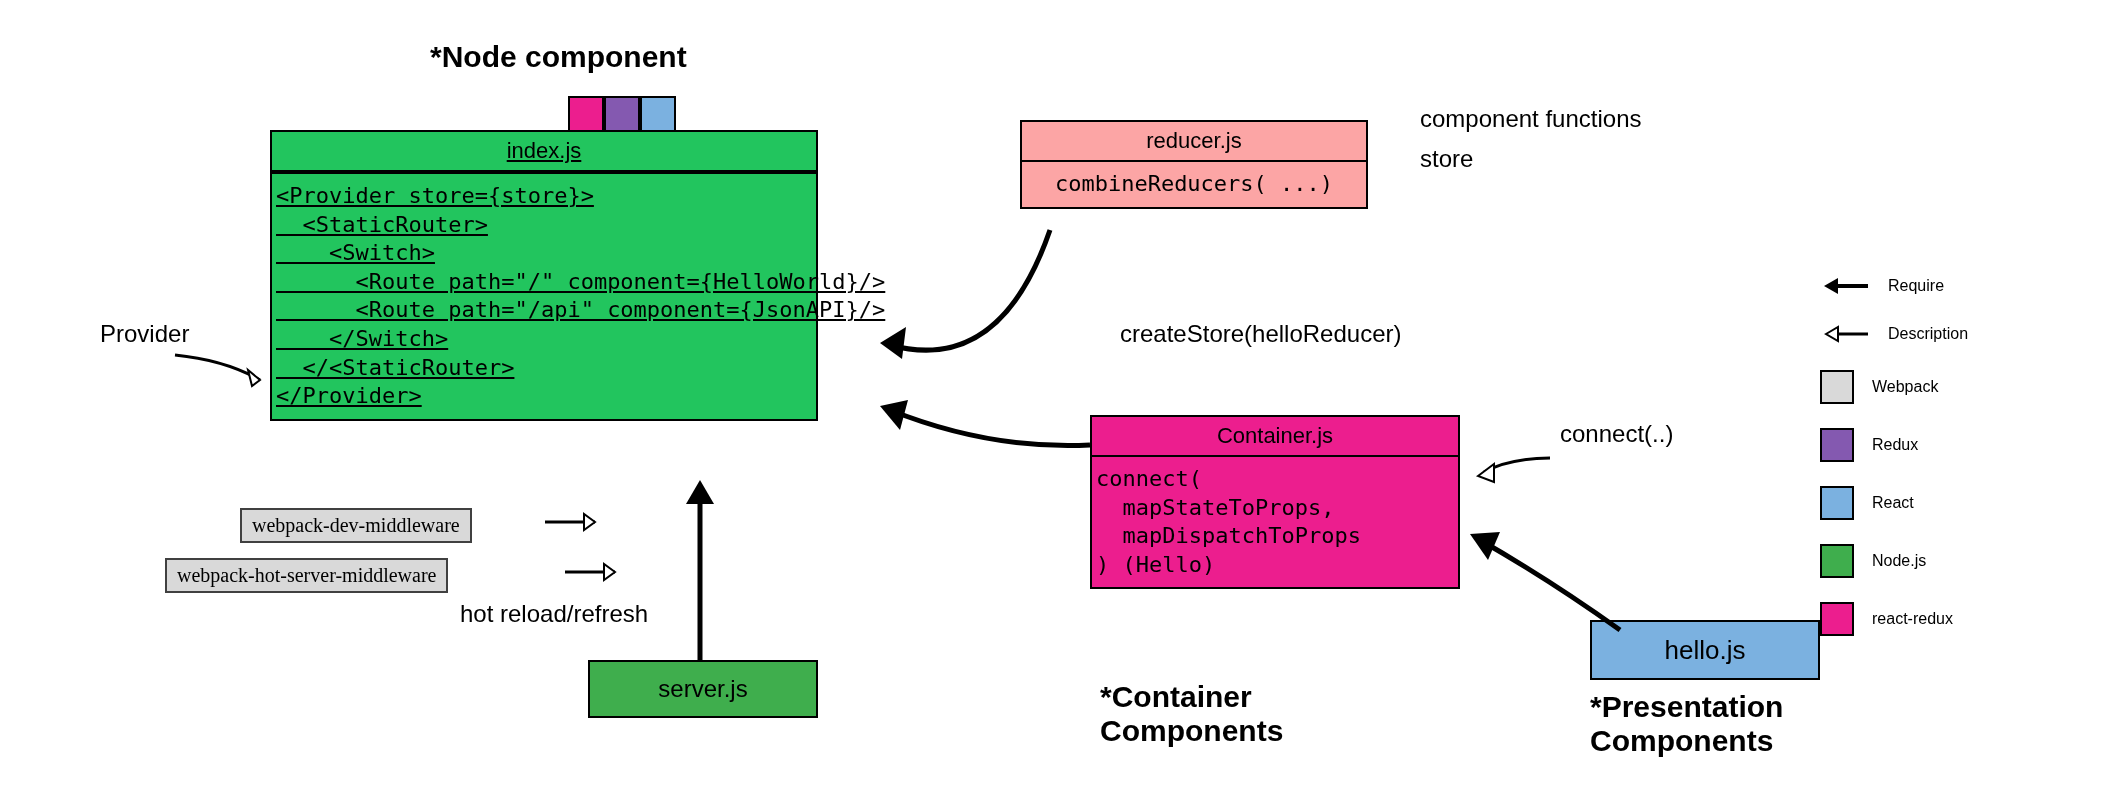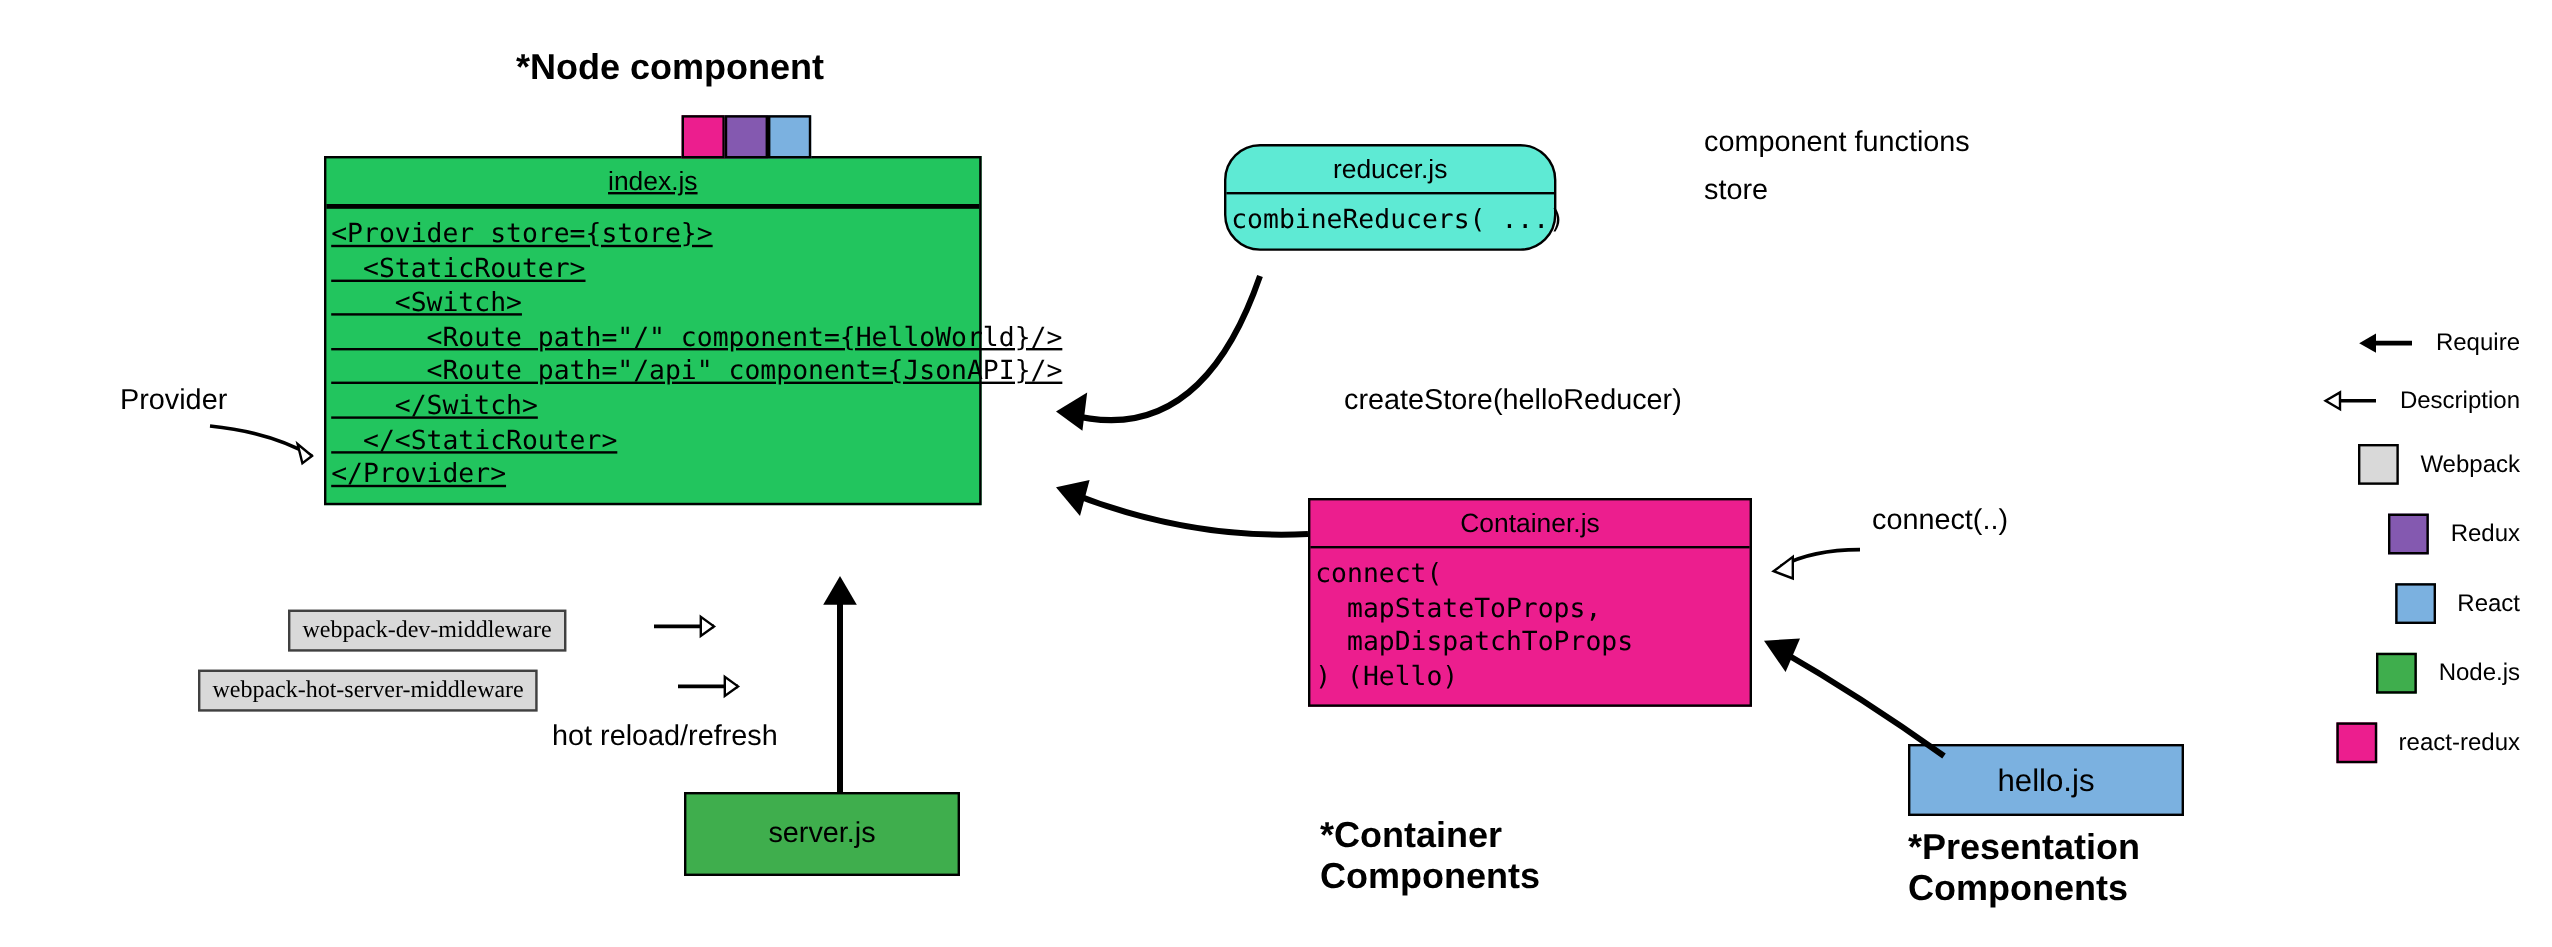--- a/index.html
+++ b/index.html
@@ -34,35 +34,35 @@
     left: 270px; top: 130px; width: 548px;
     background: #22c55e;
     text-decoration: underline;
   }
   #indexbox .box-title { border-bottom: 4px solid #000; }
   
   .tabstrip { position:absolute; top:-36px; right:140px; display:flex; }
   .tabstrip div { width:36px; height:36px; border:2.5px solid #000; }
   
   #reducerbox {
-    left:1020px; top:120px; width:277px;
-    background:#5eead4; border-color:#000;border-radius:30px;
+    left:1020px; top:120px; width:348px;
+    background:#fca5a5; border-color:#000;
   }
   #reducerbox .box-title{ color:#000; border-color:#000;}
   #reducerbox .box-body{ color:#000;}
   
   #hwbox {
     left:1090px; top:415px; width:370px;
     background:#ec1e8e; border-color:#000;
   }
   #hwbox .box-title{ color:#000; border-color:#000;}
   #hwbox .box-body{ color:#000;}
   
   #serverbox {
-    left:570px; top:660px; width:230px; height:70px;
+    left:588px; top:660px; width:230px; height:58px;
     background:#3fae4d;
     display:flex; align-items:center; justify-content:center;
     font-size:24px;
   }
   
   #hellobox{
     left:1590px; top:620px; width:230px; height:60px;
     background:#7bb1e0;
     display:flex;align-items:center;justify-content:center;
     font-size:26px;
@@ -73,21 +73,21 @@
     background:#d9d9d9; border:2px solid #404040;
     font-size:20px; padding:4px 10px;
     font-family:"Comic Sans MS", cursive;
   }
   
   .lbl { font-size:24px; }
   .headline { font-size:30px; font-weight:bold; }
   .note { font-size:24px; }
   
   #legend { left:1820px; top:250px; width:280px; }
-  .lg-row { display:flex; align-items:center; gap:18px; margin:24px 0; font-size:20px;justify-content:flex-end;}
+  .lg-row { display:flex; align-items:center; gap:18px; margin:24px 0; font-size:16px;}
   .lg-sw { width:34px; height:34px; border:2px solid #000;}
   
   svg.arrow { position:absolute; overflow:visible; pointer-events:none;}
 </style>
 </head>
 <body>
 
 <div class="abs headline" style="left:430px; top:40px;">*Node component</div>
 
 <div id="indexbox" class="abs generic-box">

